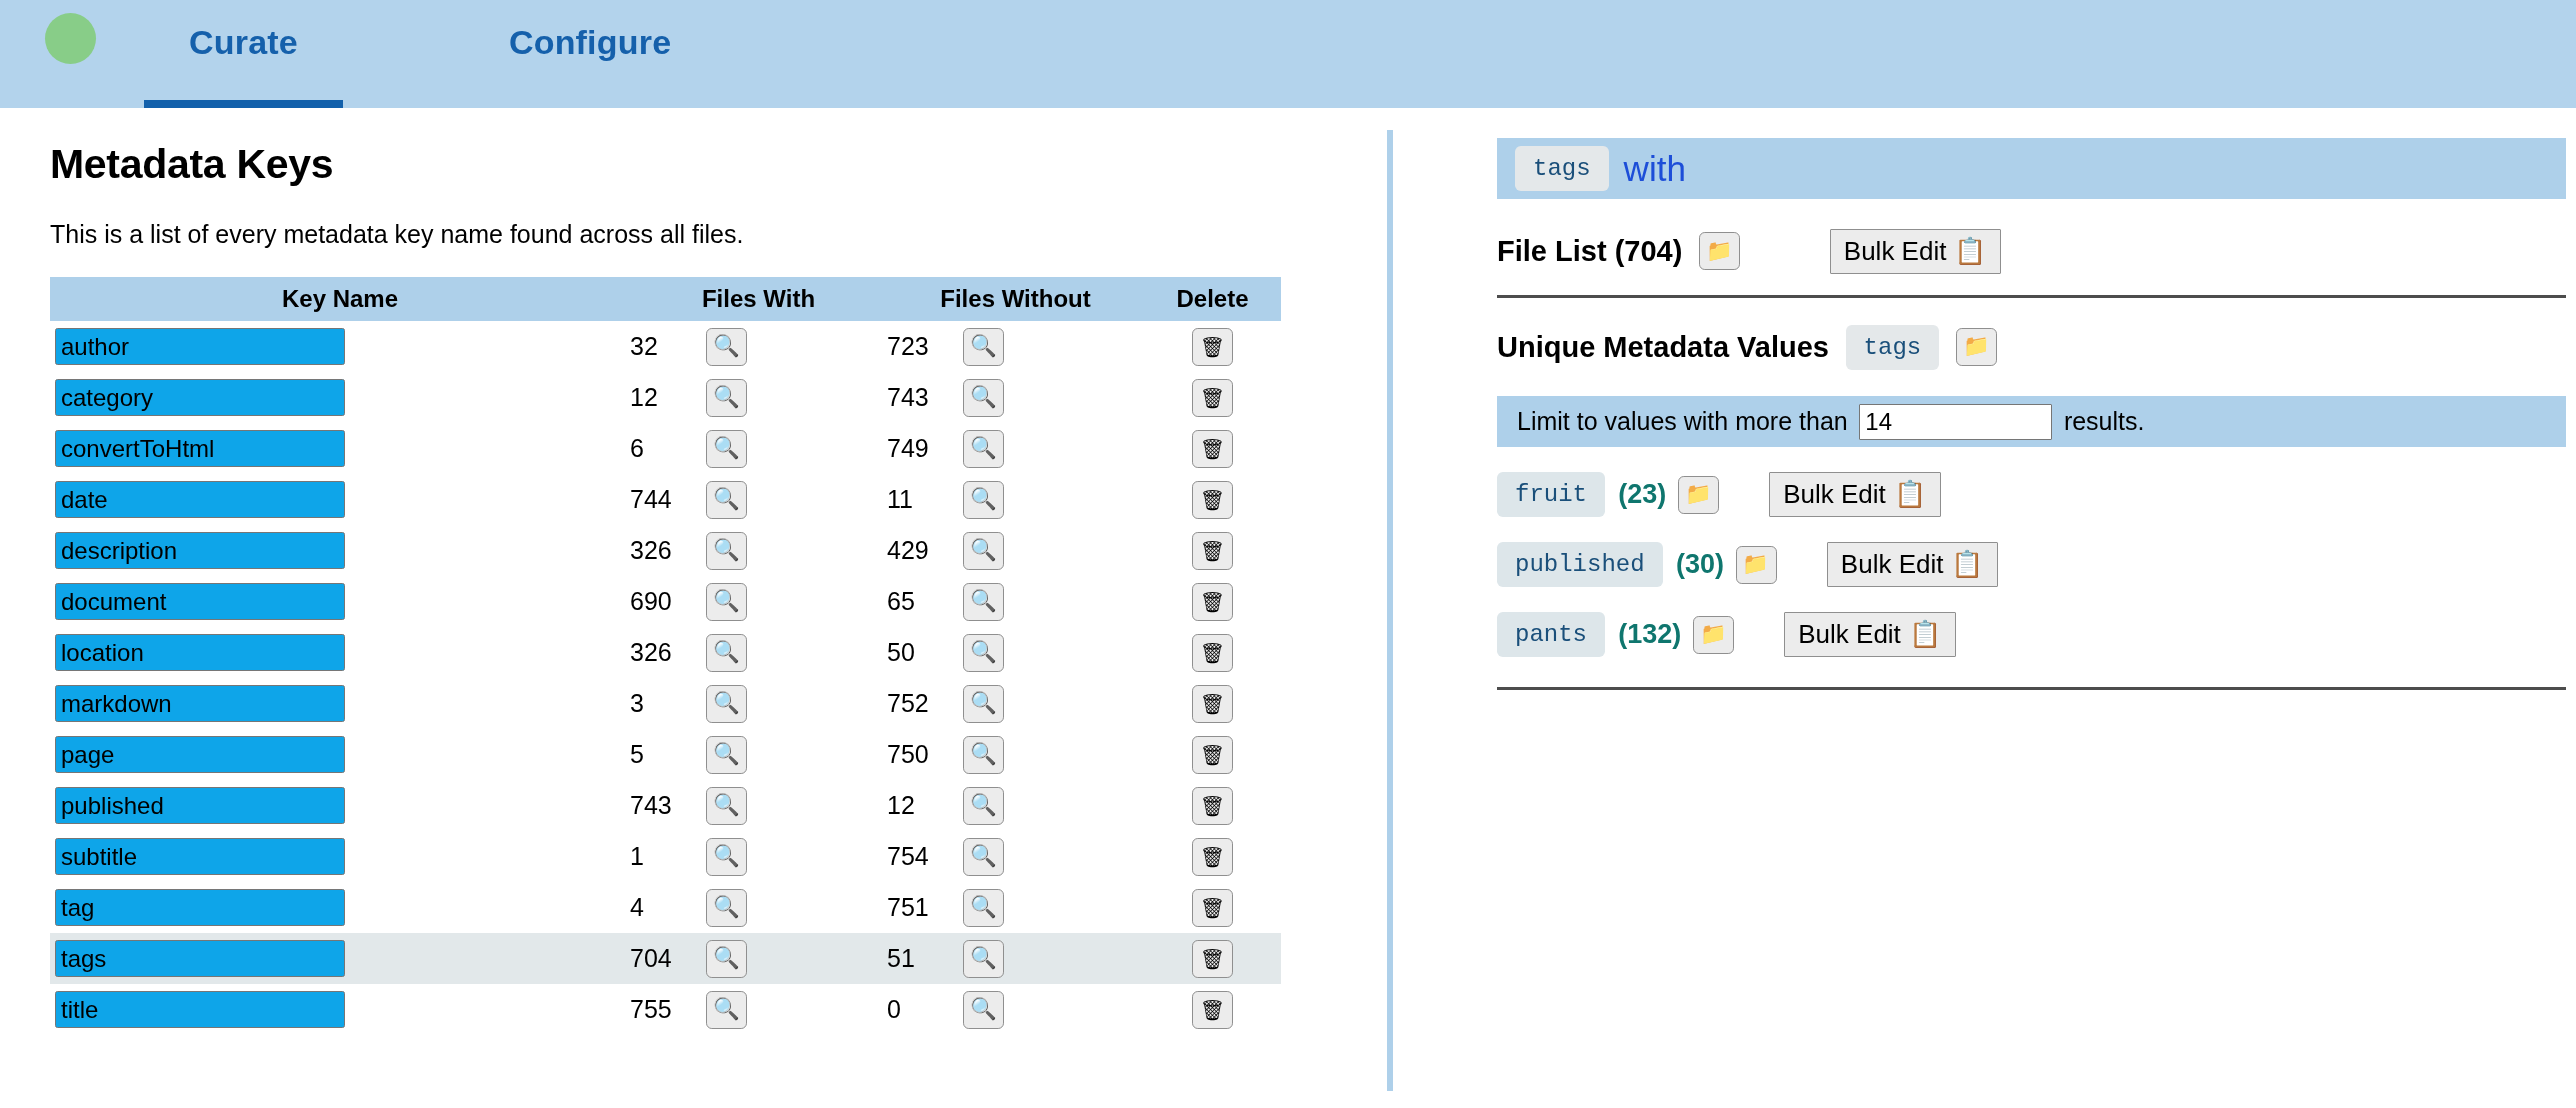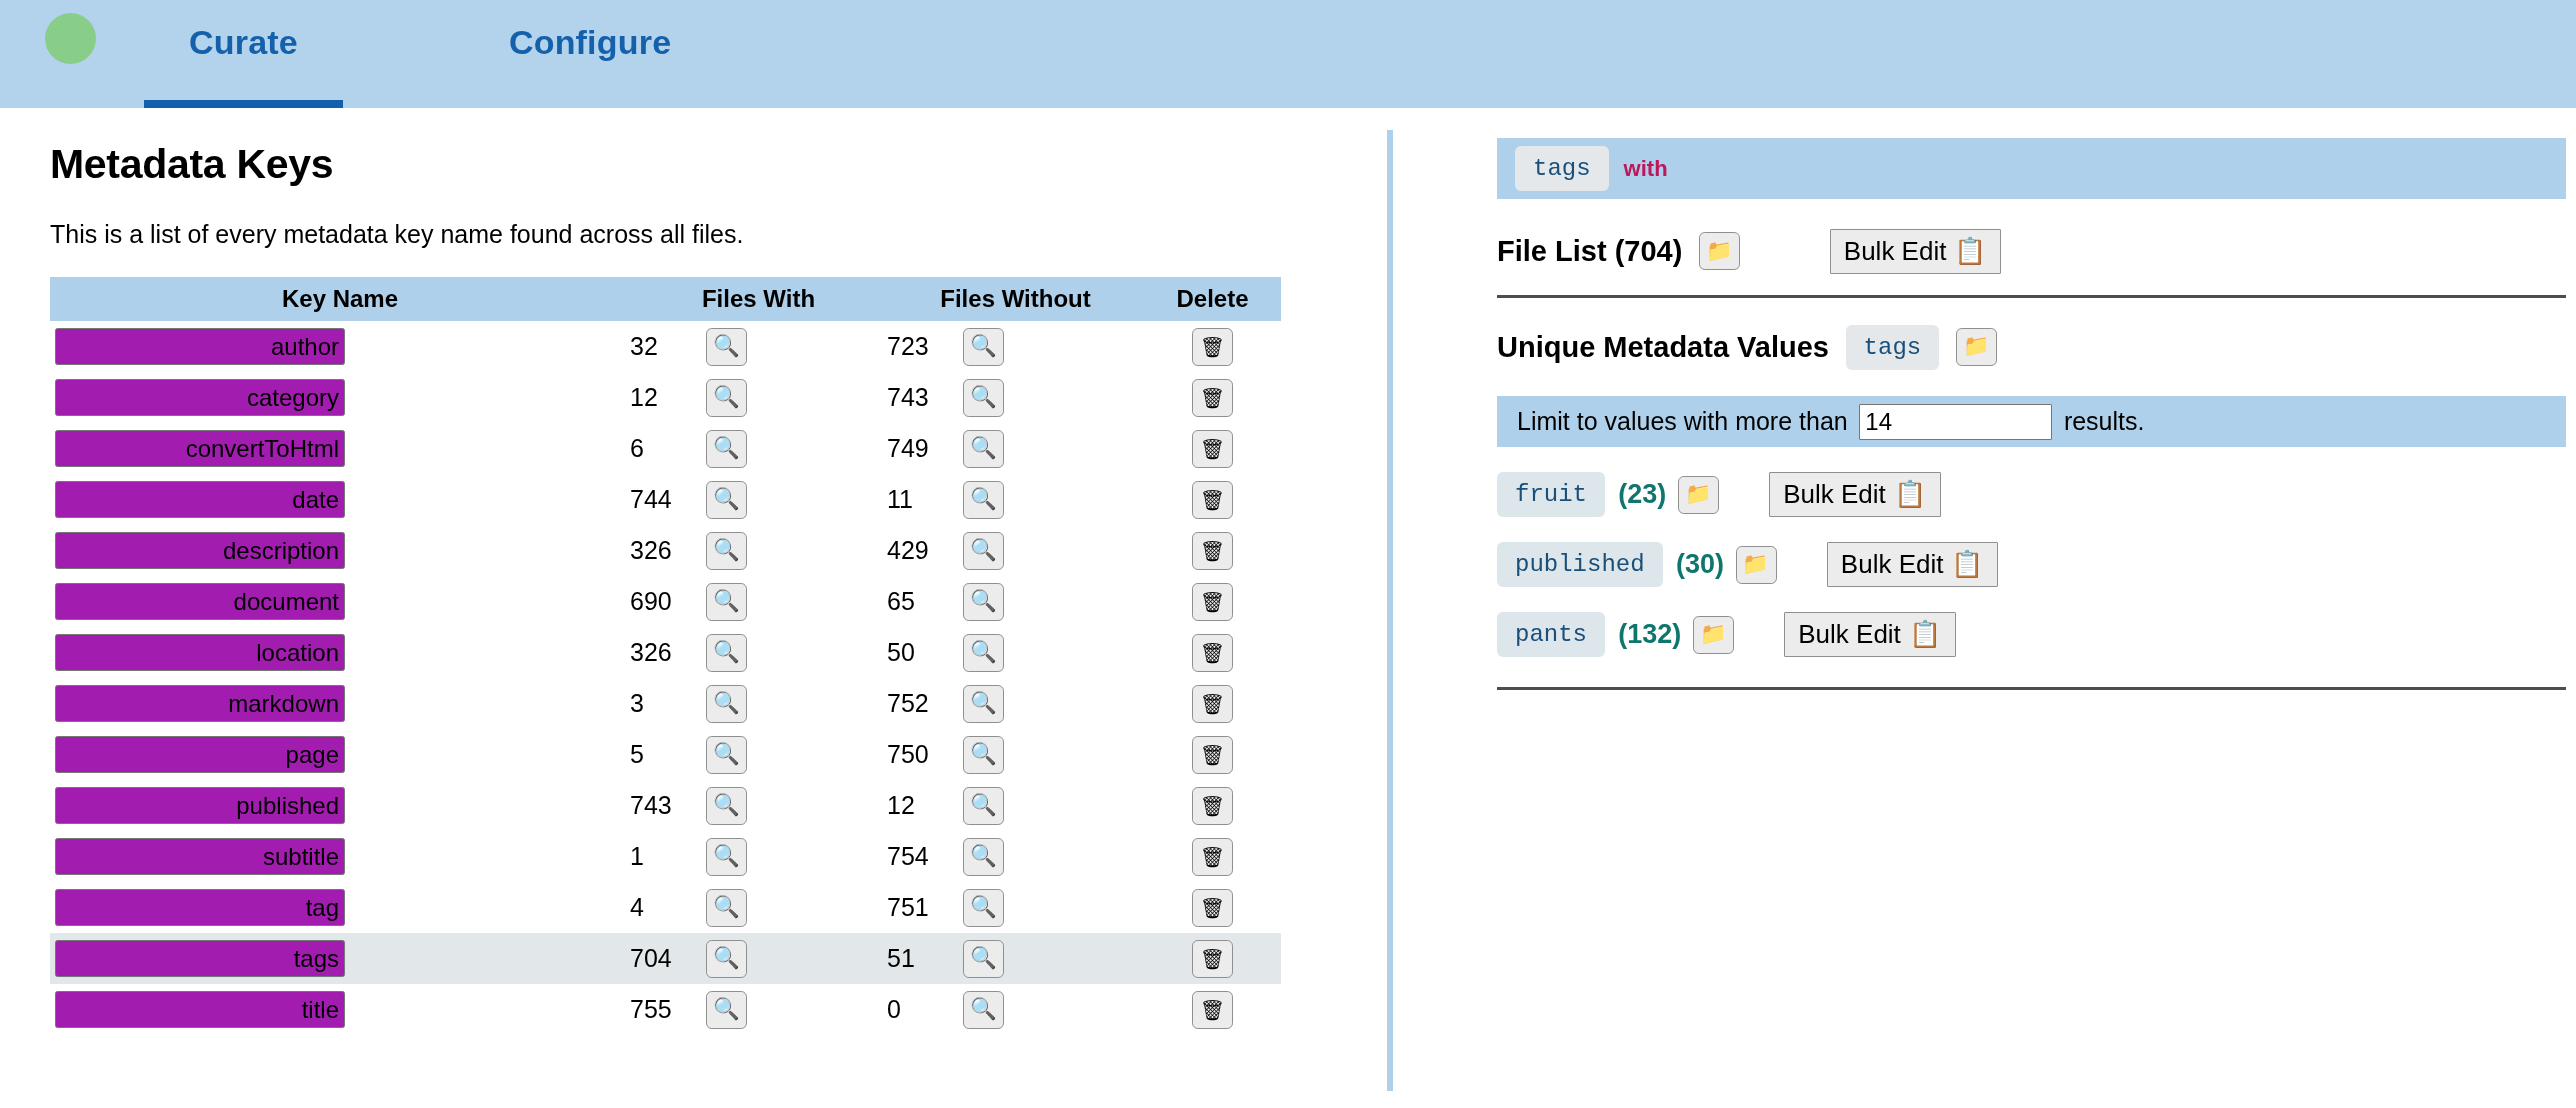--- a/index.html
+++ b/index.html
@@ -73,22 +73,22 @@
   #keys-table td { padding: 0; height: 51px; vertical-align: middle; text-align: center; }
   #keys-table tr.row-selected td { background: #e2e8ea; }
 
   .key-input {
     width: 290px; height: 37px;
     font-family: "Liberation Sans", sans-serif;
     font-size: 24px; color: #000;
     padding: 1.7px 5px;
     border: 1.7px solid #767676;
     border-radius: 2.5px;
-    background: #a21caf;
-    display: block; margin: 0 auto 0 5px; text-align: right;
+    background: #0ea5e9;
+    display: block; margin: 0 auto 0 5px;
   }
   .cell-pair { display: flex; align-items: center; justify-content: flex-start; gap: 25px; }
   .count-num { font-size: 25px; color: #000; min-width: 51px; text-align: left; }
 
   .icon-btn {
     width: 41px; height: 38px;
     border: 1.7px solid #8f8f8f; border-radius: 5.8px;
     background: #ececec;
     display: inline-flex; align-items: center; justify-content: center;
     font-size: 21.5px; line-height: 1;
@@ -109,21 +109,21 @@
     background: #e4e8ea;
     color: #1a4f7a;
     font-family: "Liberation Mono", monospace;
     font-size: 24px;
     padding: 9px 18px;
     border-radius: 5.8px;
     display: inline-block;
     white-space: nowrap;
   }
   .chip.value-chip { background: #dde6ea; }
-  .band-text { font-size: 22px; font-weight: bold; color: #be185d; margin-left: 15px; }
+  .band-text { font-size: 35px; font-weight: normal; color: #1d4ed8; margin-left: 15px; }
 
   .section-row { display: flex; align-items: center; gap: 16.6px; }
   #filelist-row { margin-top: 30px; }
   .section-heading { font-size: 29px; font-weight: bold; color: #000; white-space: nowrap; }
 
   .bulk-btn {
     border: 1.7px solid #8f8f8f; border-radius: 1px;
     background: #ececec;
     font-family: "Liberation Sans", sans-serif;
     font-size: 26px; color: #000;

